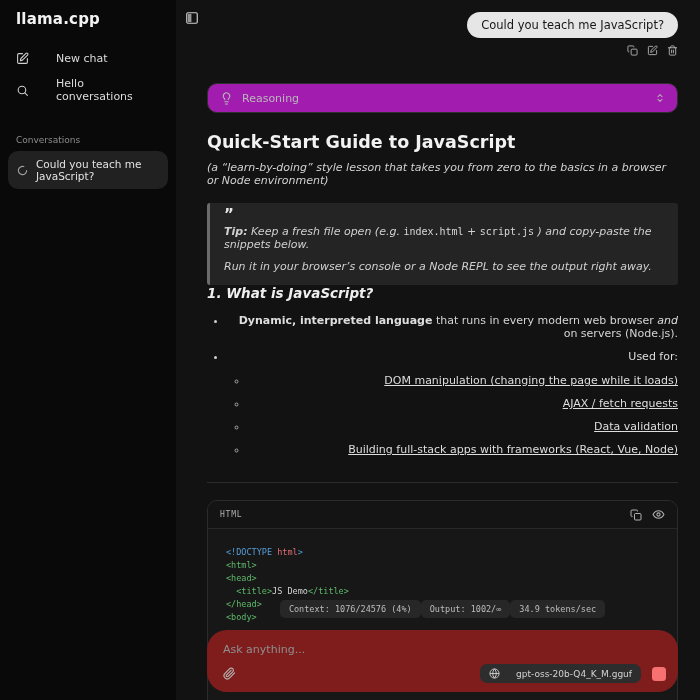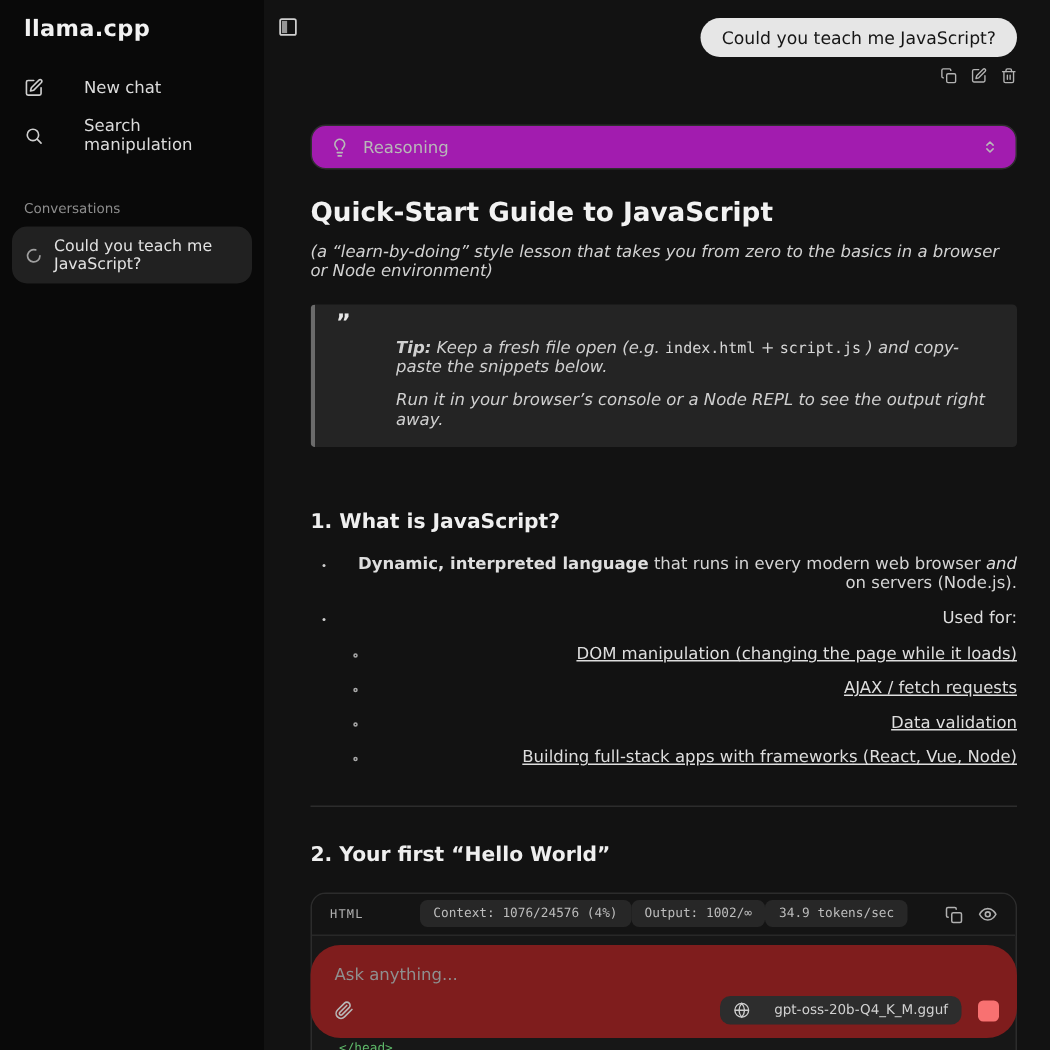--- a/index.html
+++ b/index.html
@@ -28,25 +28,25 @@
   .msg-actions .ic{cursor:pointer;}
 
   .reasoning{margin-top:27px;height:28px;border:1px solid #2e2e2e;background:#a21caf;border-radius:10px;display:flex;align-items:center;gap:9px;padding:0 12px;color:#b8b8b8;font-size:11px;cursor:pointer;}
   .reasoning .spacer{flex:1;}
 
   .article-title{font-size:17.5px;font-weight:bold;color:#f2f2f2;margin-top:19px;}
   .subtitle{font-style:italic;font-size:11px;color:#d2d2d2;margin-top:9px;}
 
   blockquote.tip{margin:16px 0 0 0;background:#242424;border-left:3px solid #6b6b6b;border-radius:3px;padding:5px 14px 12px 14px;font-size:11px;color:#d0d0d0;}
   .quote-glyph{font-weight:bold;font-size:15px;line-height:14px;color:#e6e6e6;}
-  .tip-line{margin-top:3px;margin-left:40px;}
+  .tip-line{margin-top:3px;}
   .tip-line + .tip-line{margin-top:9px;}
 
   .h2{font-size:13.5px;font-weight:bold;color:#efefef;}
-  .h2-1{margin-top:42px;}
+  .h2-1{font-style:italic;}
   .h2-2{margin-top:24px;}
 
   ul.l1{margin:13px 0 0 0;padding-left:19px;font-size:11px;color:#dedede;}
   ul.l1>li{margin-bottom:10px;text-align:right;}
   ul.l1>li::marker{color:#cfcfcf;font-size:9px;}
   ul.l2{list-style-type:circle;margin:11px 0 0 0;padding-left:21px;text-decoration:underline;}
   ul.l2>li{margin-bottom:10px;color:#dedede;}
   ul.l2>li::marker{color:#a8a8a8;font-size:9px;}
 
   hr.sep{border:none;border-top:1px solid #2c2c2c;margin:26px 0 0 0;}
@@ -98,21 +98,21 @@
         </span>
         <span>New chat</span>
       </div>
       <div class="nav-item">
         <span class="ic">
           <svg width="13" height="13" viewBox="0 0 24 24" fill="none" stroke="currentColor" stroke-width="2" stroke-linecap="round">
               <circle cx="11" cy="11" r="7"></circle>
               <line x1="21" y1="21" x2="16.2" y2="16.2"></line>
             </svg>
         </span>
-        <span>Search manipulation</span>
+        <span>Hello conversations</span>
       </div>
     </div>
     <div class="section-label">Conversations</div>
     <div class="convo-item">
       <span class="ic">
         <svg width="11" height="11" viewBox="0 0 24 24" fill="none" stroke="currentColor" stroke-width="2.5" stroke-linecap="round">
             <path d="M21 12a9 9 0 1 1-6.2-8.56"></path>
           </svg>
       </span>
       <span>Could you teach me JavaScript?</span>
@@ -190,21 +190,20 @@
           <li>DOM manipulation (changing the page while it loads)</li>
           <li>AJAX / fetch requests</li>
           <li>Data validation</li>
           <li>Building full-stack apps with frameworks (React, Vue, Node)</li>
         </ul>
       </li>
     </ul>
 
     <hr class="sep">
 
-    <div class="h2 h2-2">2. Your first “Hello World”</div>
 
     <div class="codeblock">
       <div class="code-header">
         <span class="code-lang">HTML</span>
         <span class="spacer"></span>
         <span class="ic">
           <svg width="12" height="12" viewBox="0 0 24 24" fill="none" stroke="currentColor" stroke-width="2">
               <rect x="9" y="9" width="13" height="13" rx="2"></rect>
               <path d="M5 15H4a2 2 0 0 1-2-2V4a2 2 0 0 1 2-2h9a2 2 0 0 1 2 2v1"></path>
             </svg>

